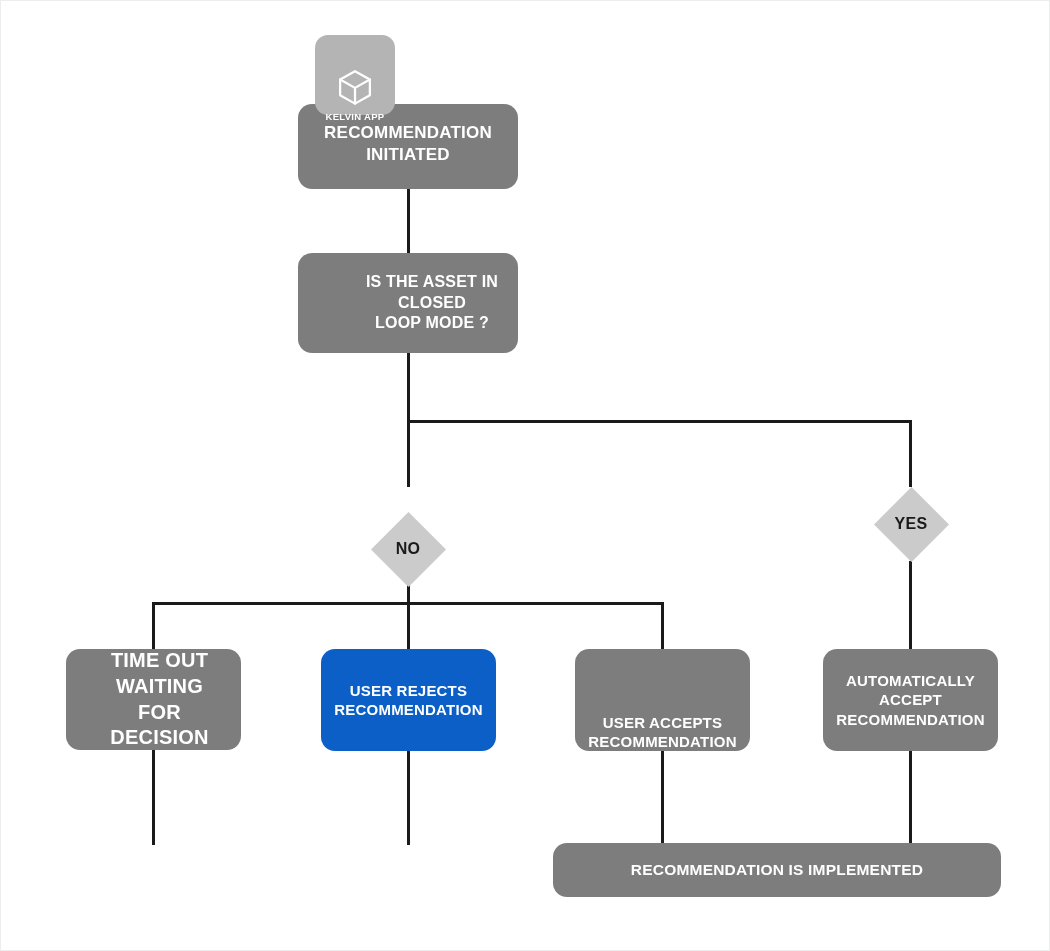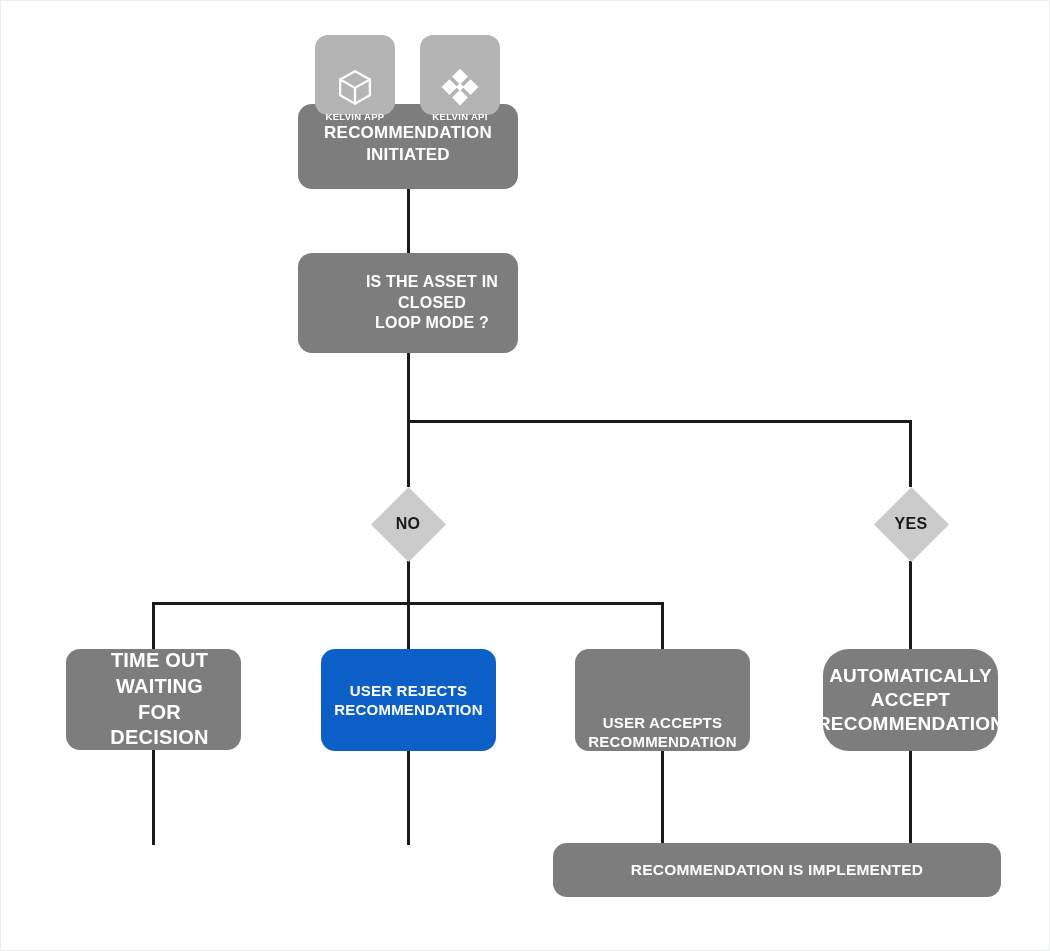--- a/index.html
+++ b/index.html
@@ -118,28 +118,28 @@
     background: #cbcbcb;
     transform: rotate(45deg);
   }
   .diamond .dlabel {
     position: relative;
     color: #1a1a1a;
     font-size: 16px;
     font-weight: bold;
     letter-spacing: 0.3px;
   }
-  #diamond-no  { left: 369px; top: 485px; }
+  #diamond-no  { left: 369px; top: 510px; }
   #diamond-yes { left: 872px; top: 485px; }
 
   
   #outcome-timeout  { left: 65px;  top: 648px; width: 175px; height: 101px; font-size: 20px; padding-left: 12px; }
   #outcome-reject   { left: 320px; top: 648px; width: 175px; height: 102px; font-size: 15px; }
   #outcome-accept   { left: 574px; top: 648px; width: 175px; height: 102px; font-size: 15px; align-items: flex-end; }
-  #outcome-auto     { left: 822px; top: 648px; width: 175px; height: 102px; font-size: 19px; border-radius: 26px; }
+  #outcome-auto     { left: 822px; top: 648px; width: 175px; height: 102px; font-size: 15px; }
 
   
   #result-not-implemented { left: 63px;  top: 842px; width: 448px; height: 54px; font-size: 15.5px; }
   #result-implemented     { left: 552px; top: 842px; width: 448px; height: 54px; font-size: 15.5px; }
 </style>
 </head>
 <body>
 
 <div id="page" class="canvas">
 
@@ -180,32 +180,20 @@
     <span class="badge-icon">
       <svg viewBox="0 0 48 48" width="42" height="42" fill="none" stroke="#ffffff" stroke-width="2.6" stroke-linejoin="round" stroke-linecap="round">
         <path d="M24 6 L41 15.5 L41 33.5 L24 43 L7 33.5 L7 15.5 Z"></path>
         <path d="M7 15.5 L24 25 L41 15.5"></path>
         <path d="M24 25 L24 43"></path>
       </svg>
     </span>
     <span class="badge-label">KELVIN APP</span>
   </div>
 
-  <div class="badge" id="badge-api">
-    <span class="badge-icon">
-      <svg viewBox="0 0 48 48" width="42" height="42" fill="#ffffff">
-        <path d="M24 3 L33 12 L24 21 L15 12 Z"></path>
-        <path d="M45 24 L36 33 L27 24 L36 15 Z"></path>
-        <path d="M3 24 L12 15 L21 24 L12 33 Z"></path>
-        <path d="M24 27 L33 36 L24 45 L15 36 Z"></path>
-        <path d="M24 19.5 L28.5 24 L24 28.5 L19.5 24 Z"></path>
-      </svg>
-    </span>
-    <span class="badge-label">KELVIN API</span>
-  </div>
 
   <div class="node gray" id="decision-node">
     <span class="node-text">IS THE ASSET IN CLOSED
 LOOP MODE ?</span>
   </div>
 
   <div class="diamond" id="diamond-no">
     <span class="shape"></span>
     <span class="dlabel">NO</span>
   </div>

